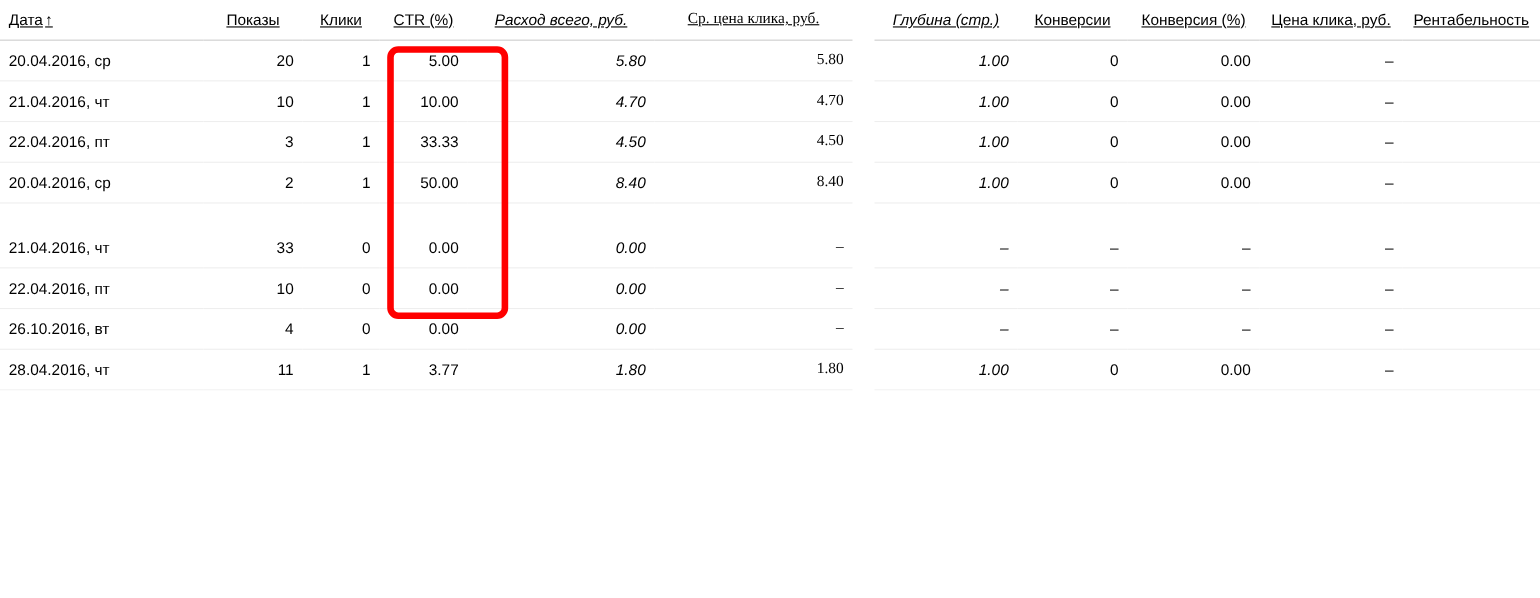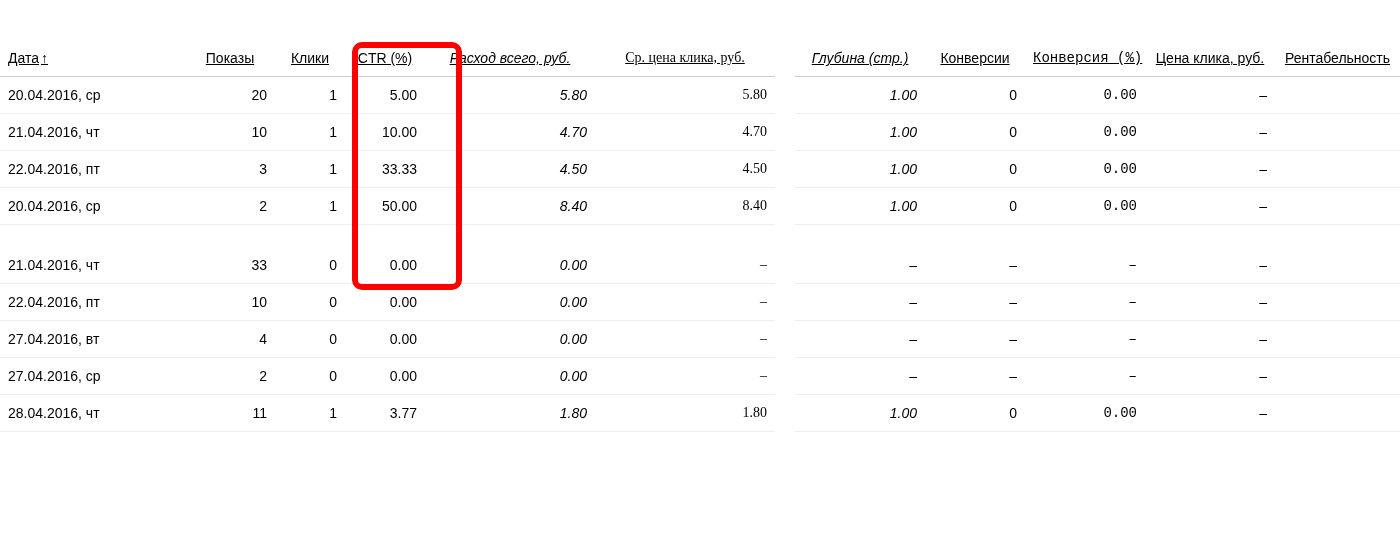--- a/index.html
+++ b/index.html
@@ -30,31 +30,31 @@
     tbody tr.gap td { height: 22px; border-bottom: none; }
     .col-date { width: 185px; }
     .col-shows { width: 90px; }
     .col-clicks { width: 70px; }
     .col-ctr { width: 80px; }
     .col-spend { width: 170px; font-style: italic; }
     .col-cpc { width: 180px; font-family: Liberation Serif, serif; }
     .col-sep { width: 20px; border-bottom: none !important; }
     .col-depth { width: 130px; font-style: italic; }
     .col-convn { width: 100px; }
-    .col-convp { width: 120px; font-family: Liberation Mono, monospace; }
+    .col-convp { width: 120px; }
     .col-goalp { width: 130px; }
     .col-roi { width: 125px; }
     th.col-sep, td.col-sep { border-bottom: none !important; text-decoration: none; }
     .highlight-box {
       position: absolute;
       border: 6px solid #f00;
       border-radius: 10px;
       pointer-events: none;
     }
-    .wrap { position: relative; padding-top: 40px; }
+    .wrap { position: relative; }
   </style>
 </head>
 <body>
 
 <div class="wrap">
   <table class="tbl">
     <thead>
       <tr>
         <th class="left col-date">
           <span>Дата</span><span class="sort-arrow">↑</span>
@@ -154,36 +154,22 @@
           <td class="col-spend">0.00</td>
           <td class="col-cpc">–</td>
           <td class="col-sep"></td>
           <td class="col-depth">–</td>
           <td class="col-convn">–</td>
           <td class="col-convp">–</td>
           <td class="col-goalp">–</td>
           <td class="col-roi"></td>
         </tr>
         <tr>
-          <td class="left col-date">27.04.2016, вт</td>
+          <td class="left col-date">26.10.2016, вт</td>
           <td class="col-shows">4</td>
-          <td class="col-clicks">0</td>
-          <td class="col-ctr">0.00</td>
-          <td class="col-spend">0.00</td>
-          <td class="col-cpc">–</td>
-          <td class="col-sep"></td>
-          <td class="col-depth">–</td>
-          <td class="col-convn">–</td>
-          <td class="col-convp">–</td>
-          <td class="col-goalp">–</td>
-          <td class="col-roi"></td>
-        </tr>
-        <tr>
-          <td class="left col-date">27.04.2016, ср</td>
-          <td class="col-shows">2</td>
           <td class="col-clicks">0</td>
           <td class="col-ctr">0.00</td>
           <td class="col-spend">0.00</td>
           <td class="col-cpc">–</td>
           <td class="col-sep"></td>
           <td class="col-depth">–</td>
           <td class="col-convn">–</td>
           <td class="col-convp">–</td>
           <td class="col-goalp">–</td>
           <td class="col-roi"></td>

